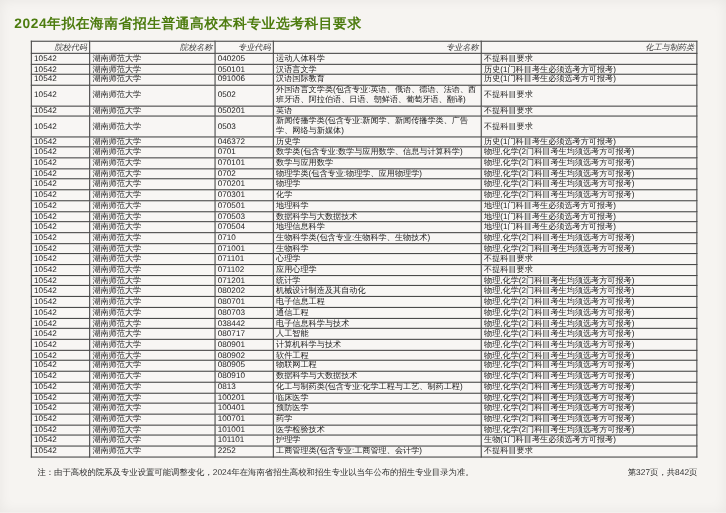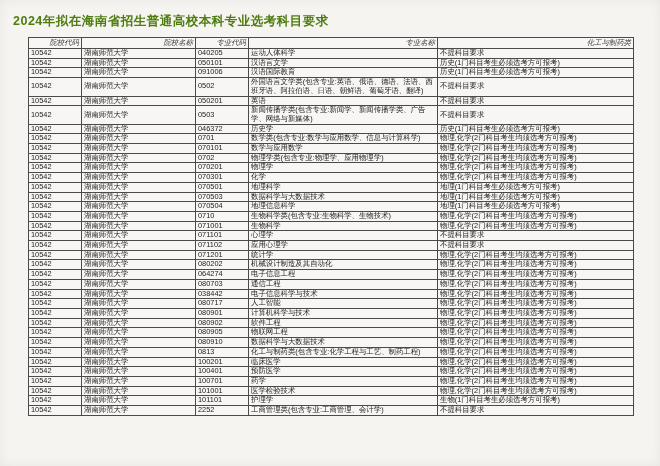--- a/index.html
+++ b/index.html
@@ -230,21 +230,21 @@
         <tr>
           <td class="c0">10542</td>
           <td class="c1">湖南师范大学</td>
           <td class="c2">080202</td>
           <td class="c3">机械设计制造及其自动化</td>
           <td class="c4">物理,化学(2门科目考生均须选考方可报考)</td>
         </tr>
         <tr>
           <td class="c0">10542</td>
           <td class="c1">湖南师范大学</td>
-          <td class="c2">064274</td>
+          <td class="c2">080701</td>
           <td class="c3">电子信息工程</td>
           <td class="c4">物理,化学(2门科目考生均须选考方可报考)</td>
         </tr>
         <tr>
           <td class="c0">10542</td>
           <td class="c1">湖南师范大学</td>
           <td class="c2">080703</td>
           <td class="c3">通信工程</td>
           <td class="c4">物理,化学(2门科目考生均须选考方可报考)</td>
         </tr>
@@ -335,13 +335,17 @@
         <tr>
           <td class="c0">10542</td>
           <td class="c1">湖南师范大学</td>
           <td class="c2">2252</td>
           <td class="c3">工商管理类(包含专业:工商管理、会计学)</td>
           <td class="c4">不提科目要求</td>
         </tr>
       </tbody>
   </table>
 
+  <div class="footer">
+    <div class="note">注：由于高校的院系及专业设置可能调整变化，2024年在海南省招生高校和招生专业以当年公布的招生专业目录为准。</div>
+    <div class="page-info">第327页，共842页</div>
+  </div>
 </div>
 
 </body></html>

